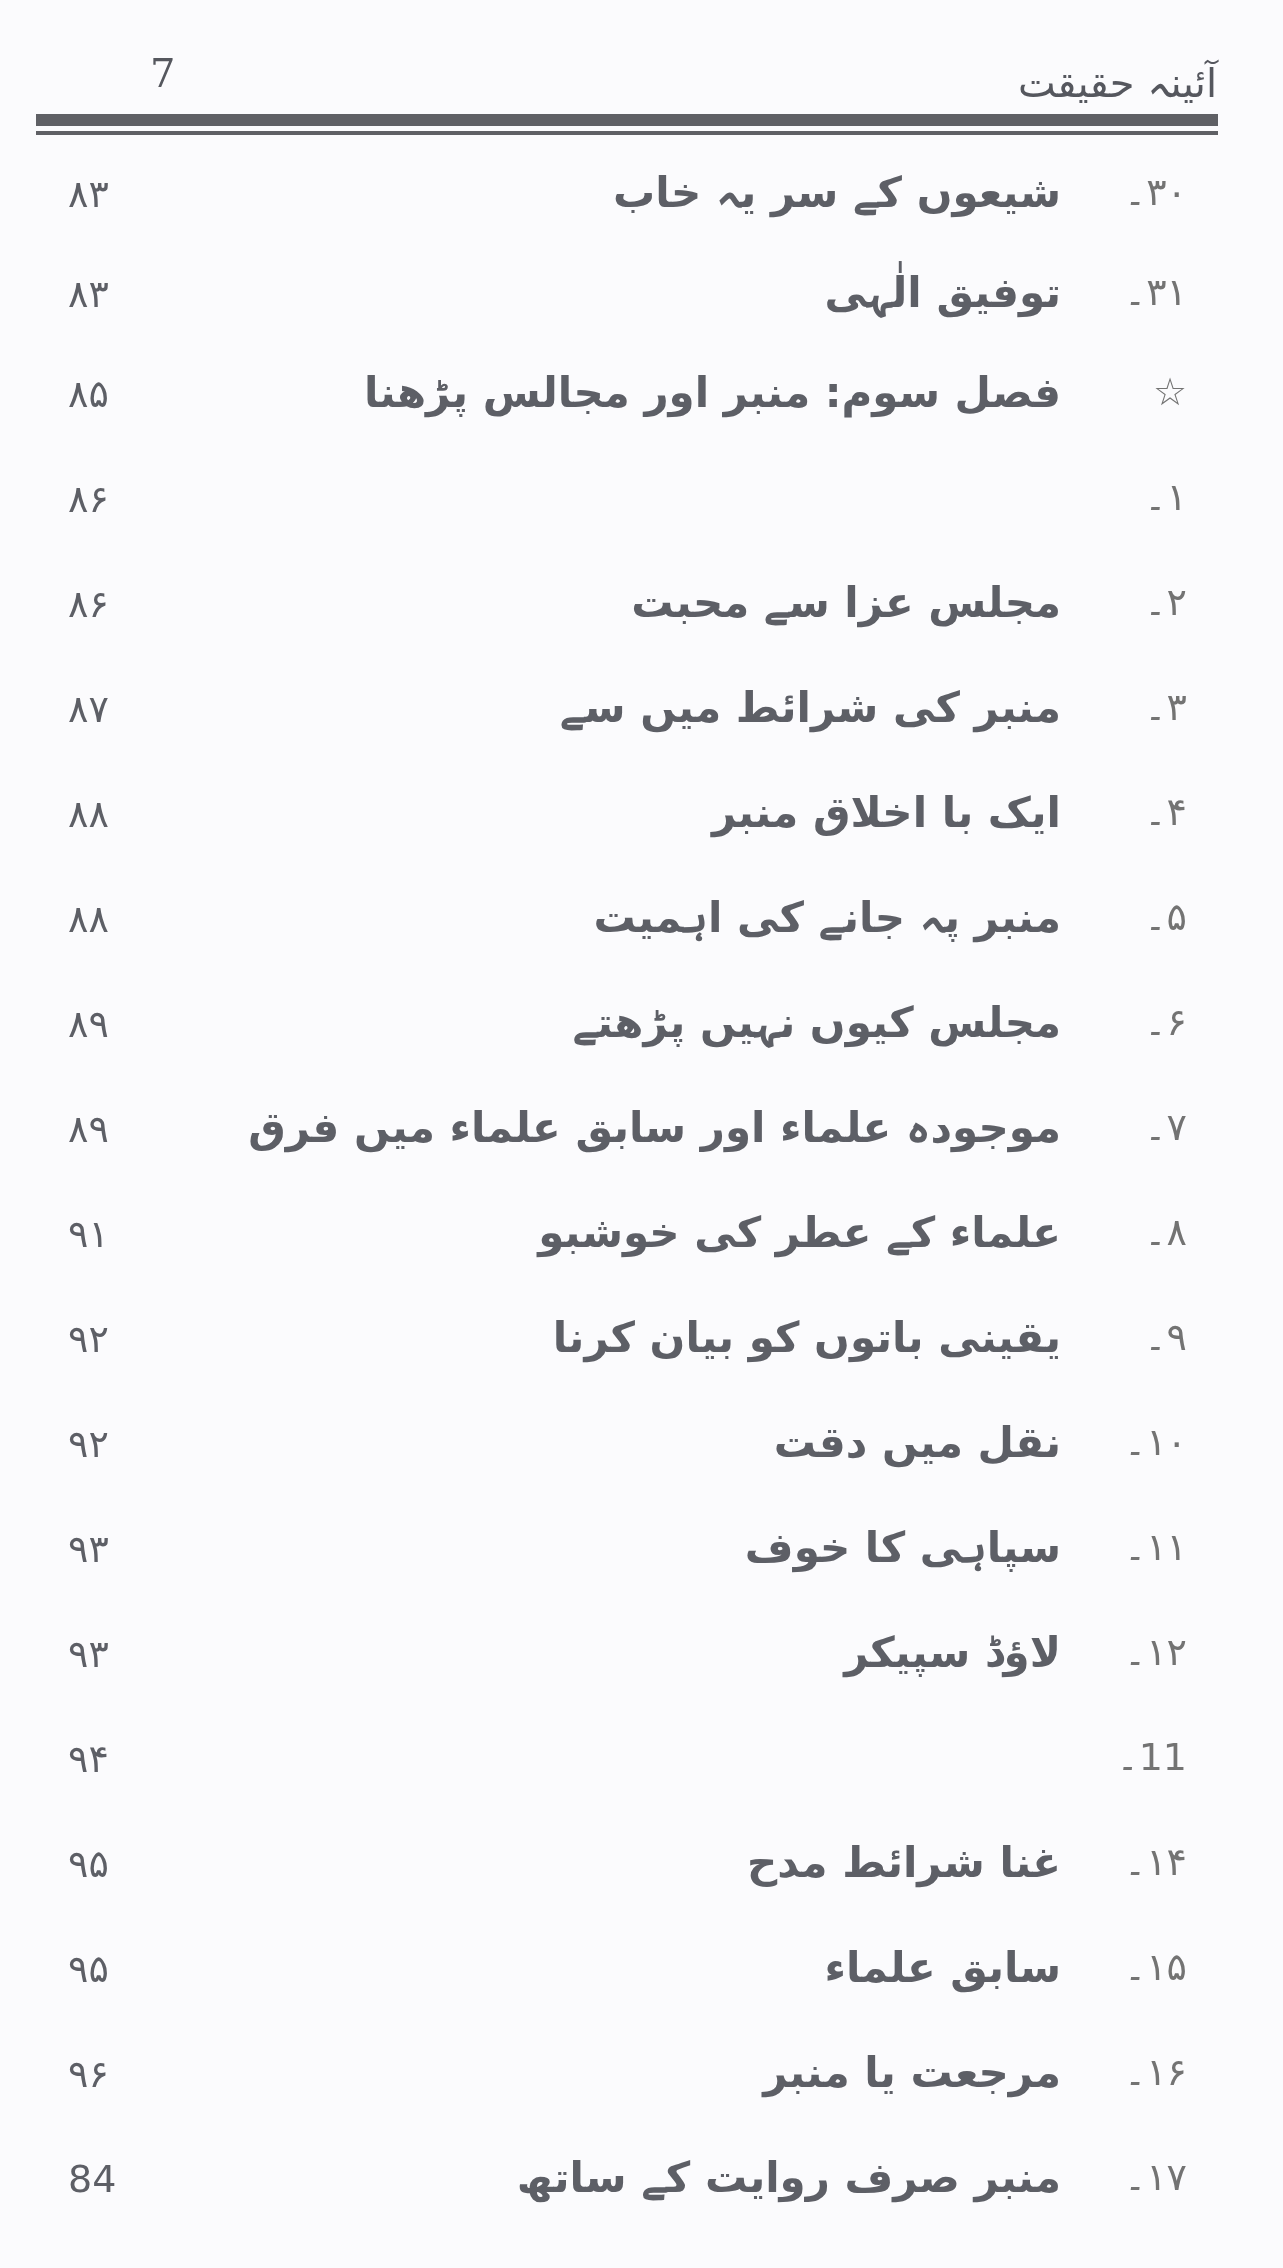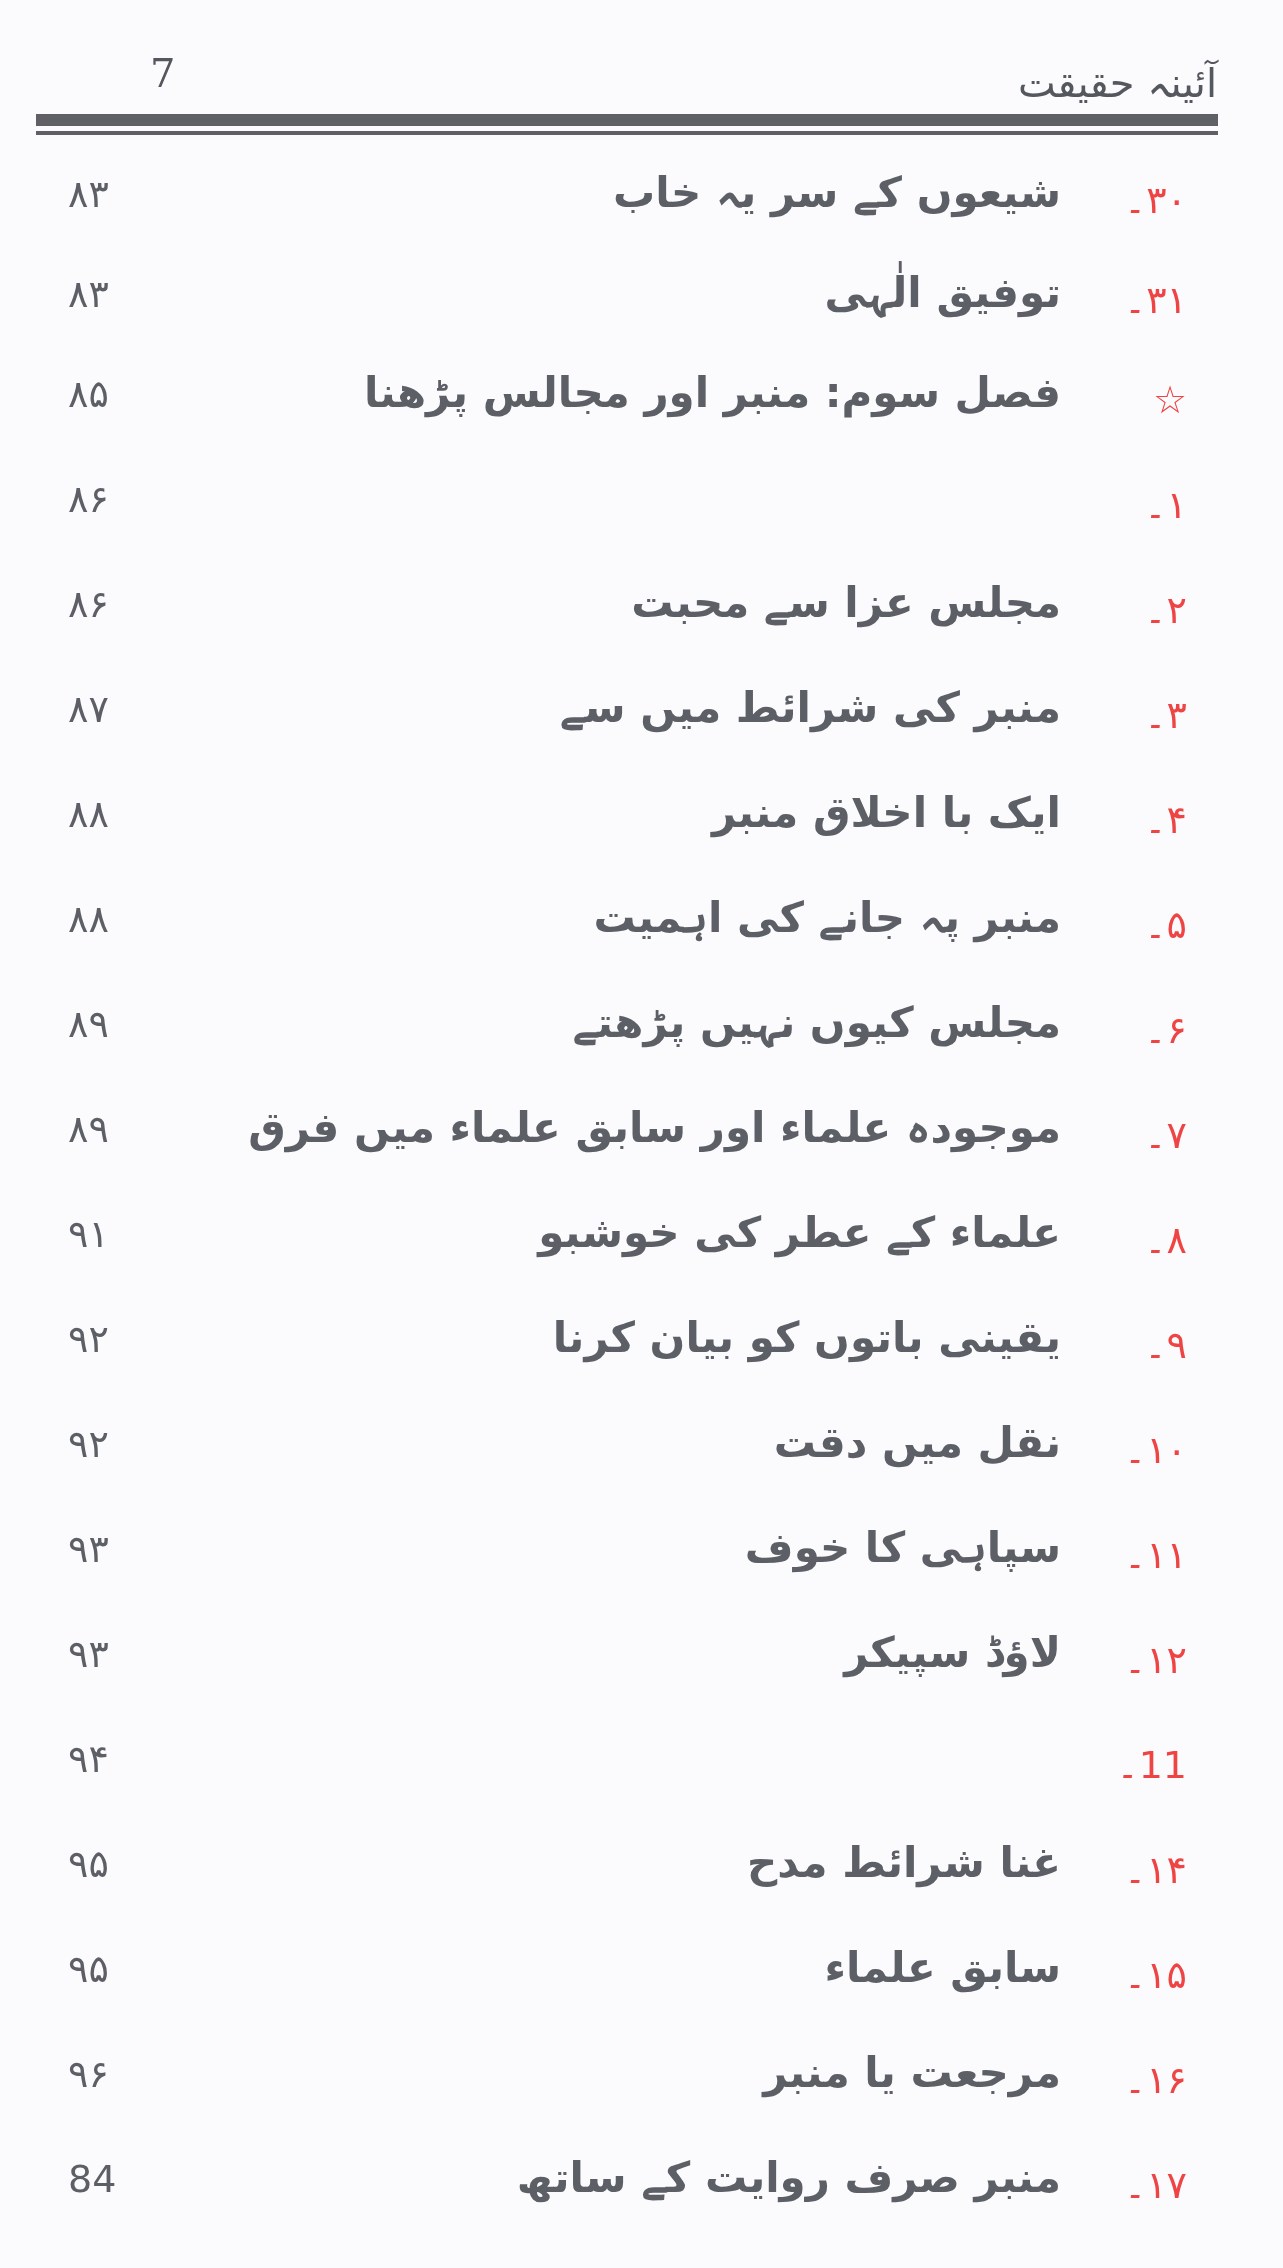--- a/index.html
+++ b/index.html
@@ -27,22 +27,22 @@
   }
   .rule-thin {
     position: absolute; left: 36px; width: 1182px; top: 131px; height: 4px;
     background: #5f6065;
   }
   .toc { position: absolute; left: 0; top: 150px; width: 1283px; }
   .row {
     position: absolute; left: 0; width: 1283px; height: 96px;
   }
   .row .num {
-    position: absolute; right: 96px; top: 28px;
-    font-size: 38px; direction: rtl; color: #ef4444;
+    position: absolute; right: 96px; top: 20px;
+    font-size: 38px; direction: rtl; color: #737373;
     width: 90px; text-align: right;
   }
   .row .title {
     position: absolute; right: 222px; top: 18px;
     font-size: 42px; direction: rtl; color: #5d5f66;
     white-space: nowrap; font-weight: bold;
   }
   .row .page {
     position: absolute; left: 68px; top: 22px;
     font-size: 38px; color: #5d5f66; font-weight: normal;

